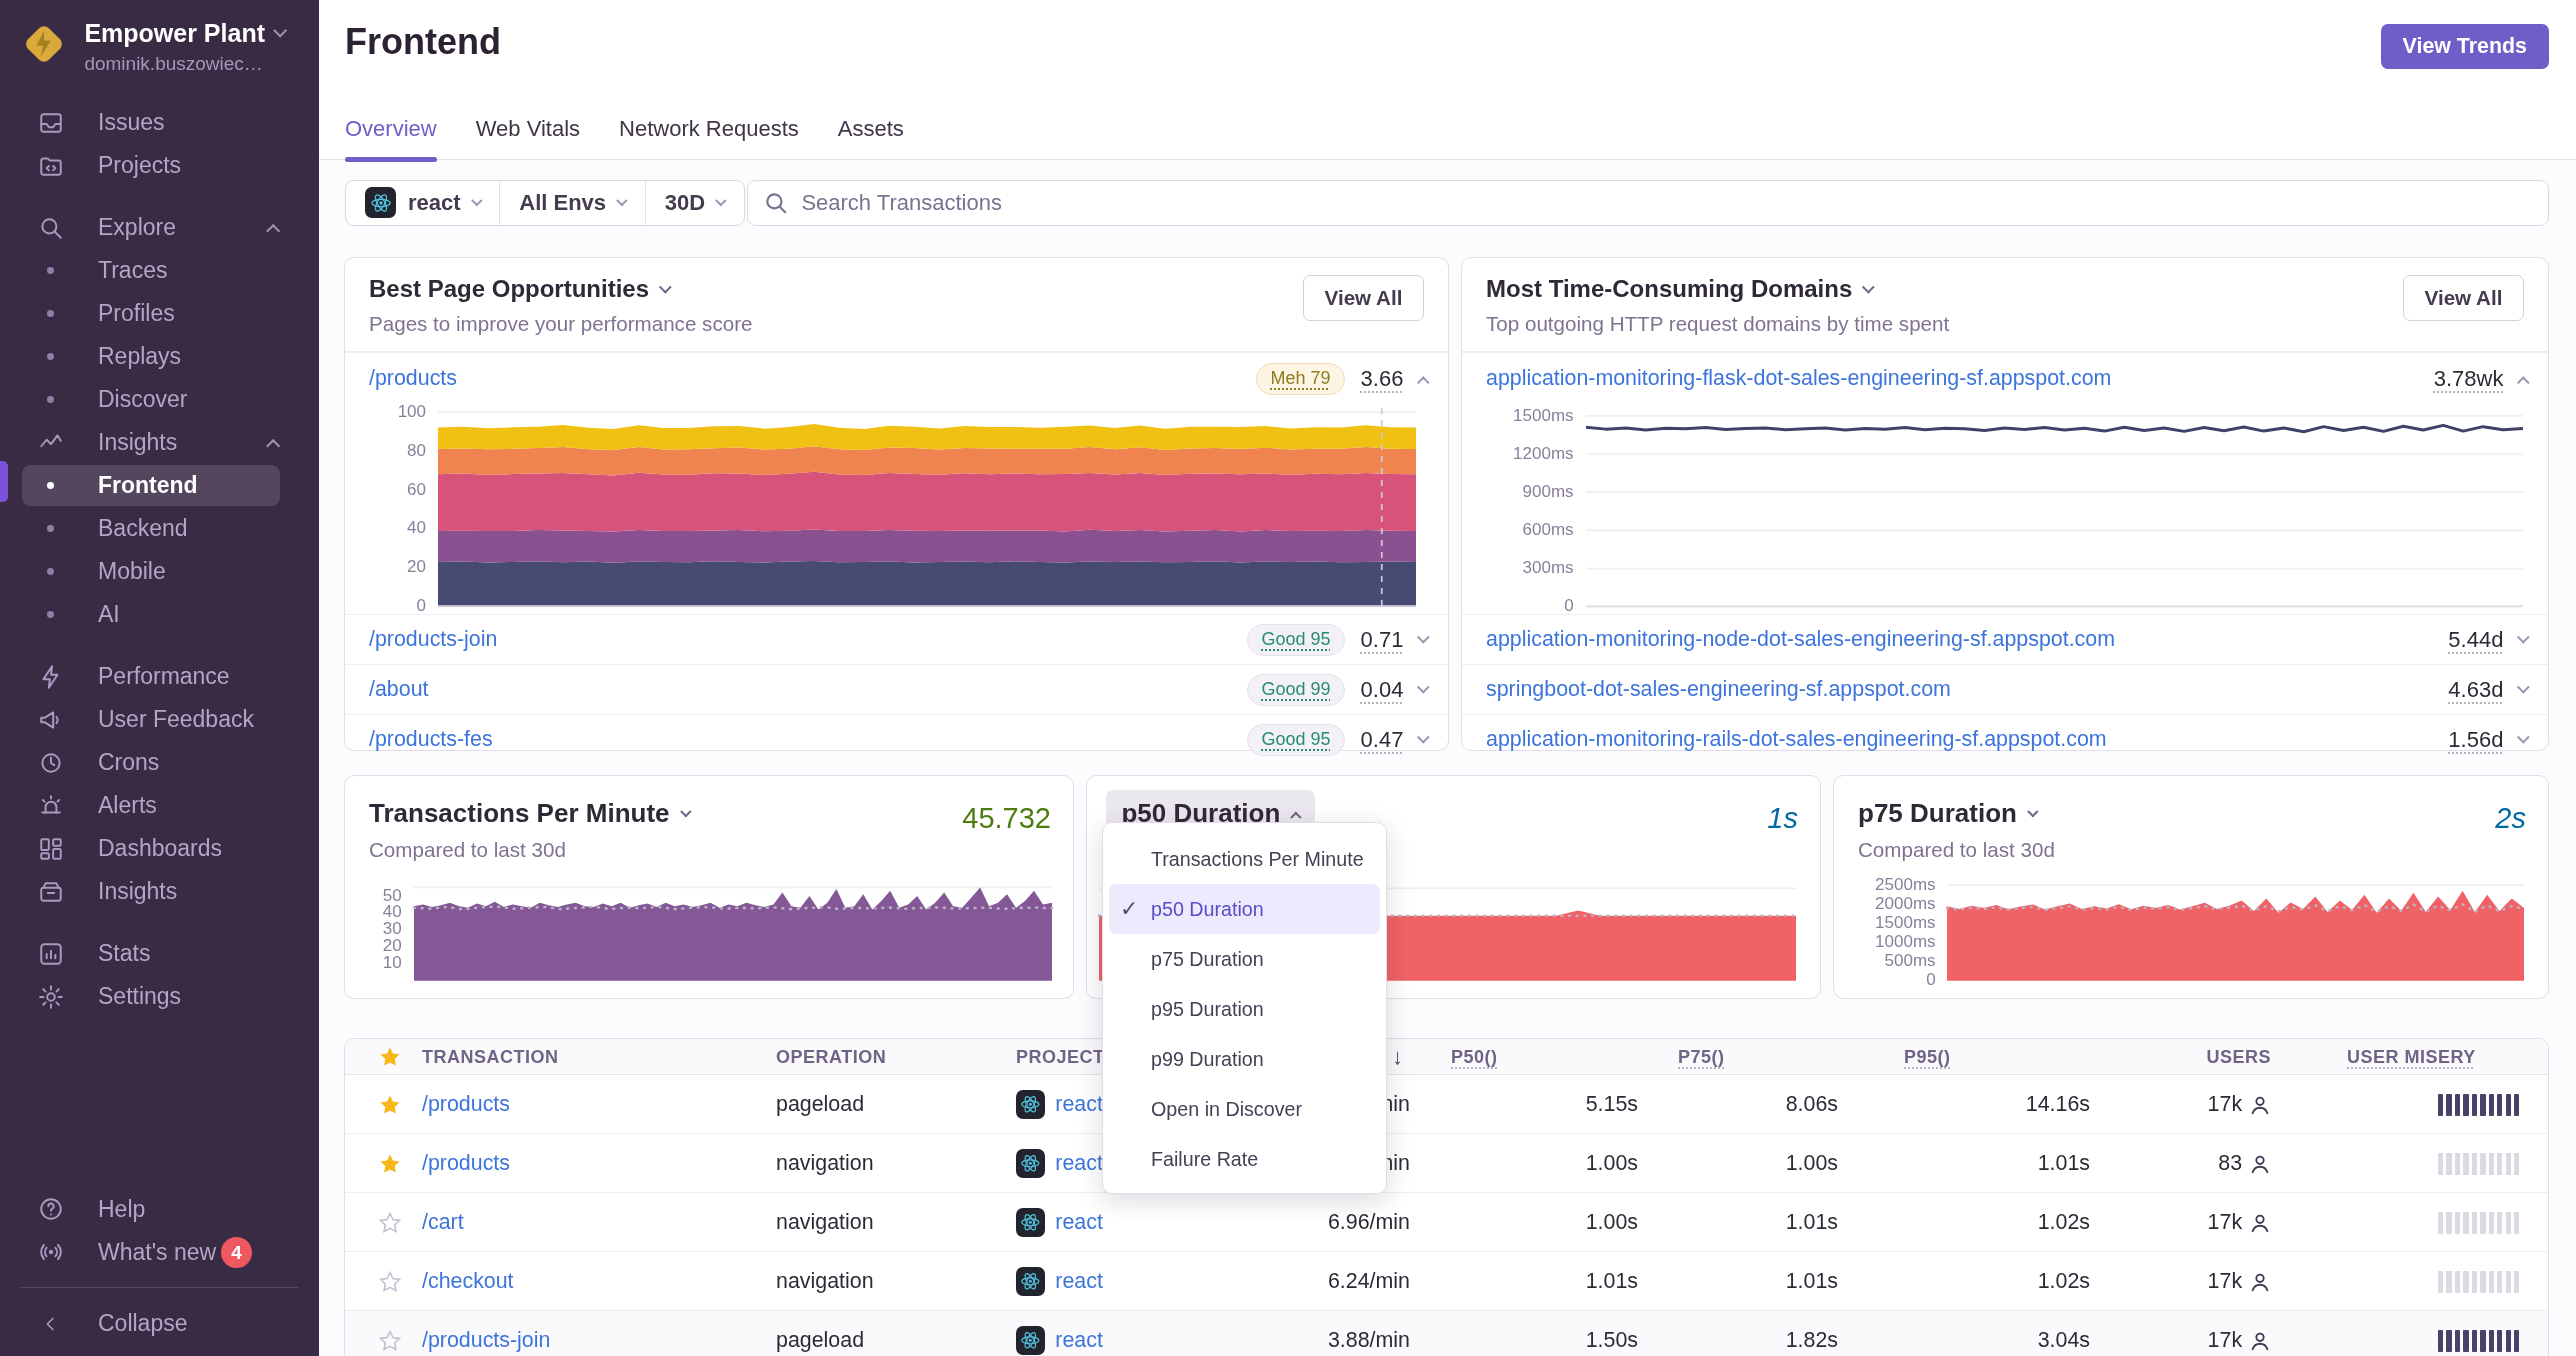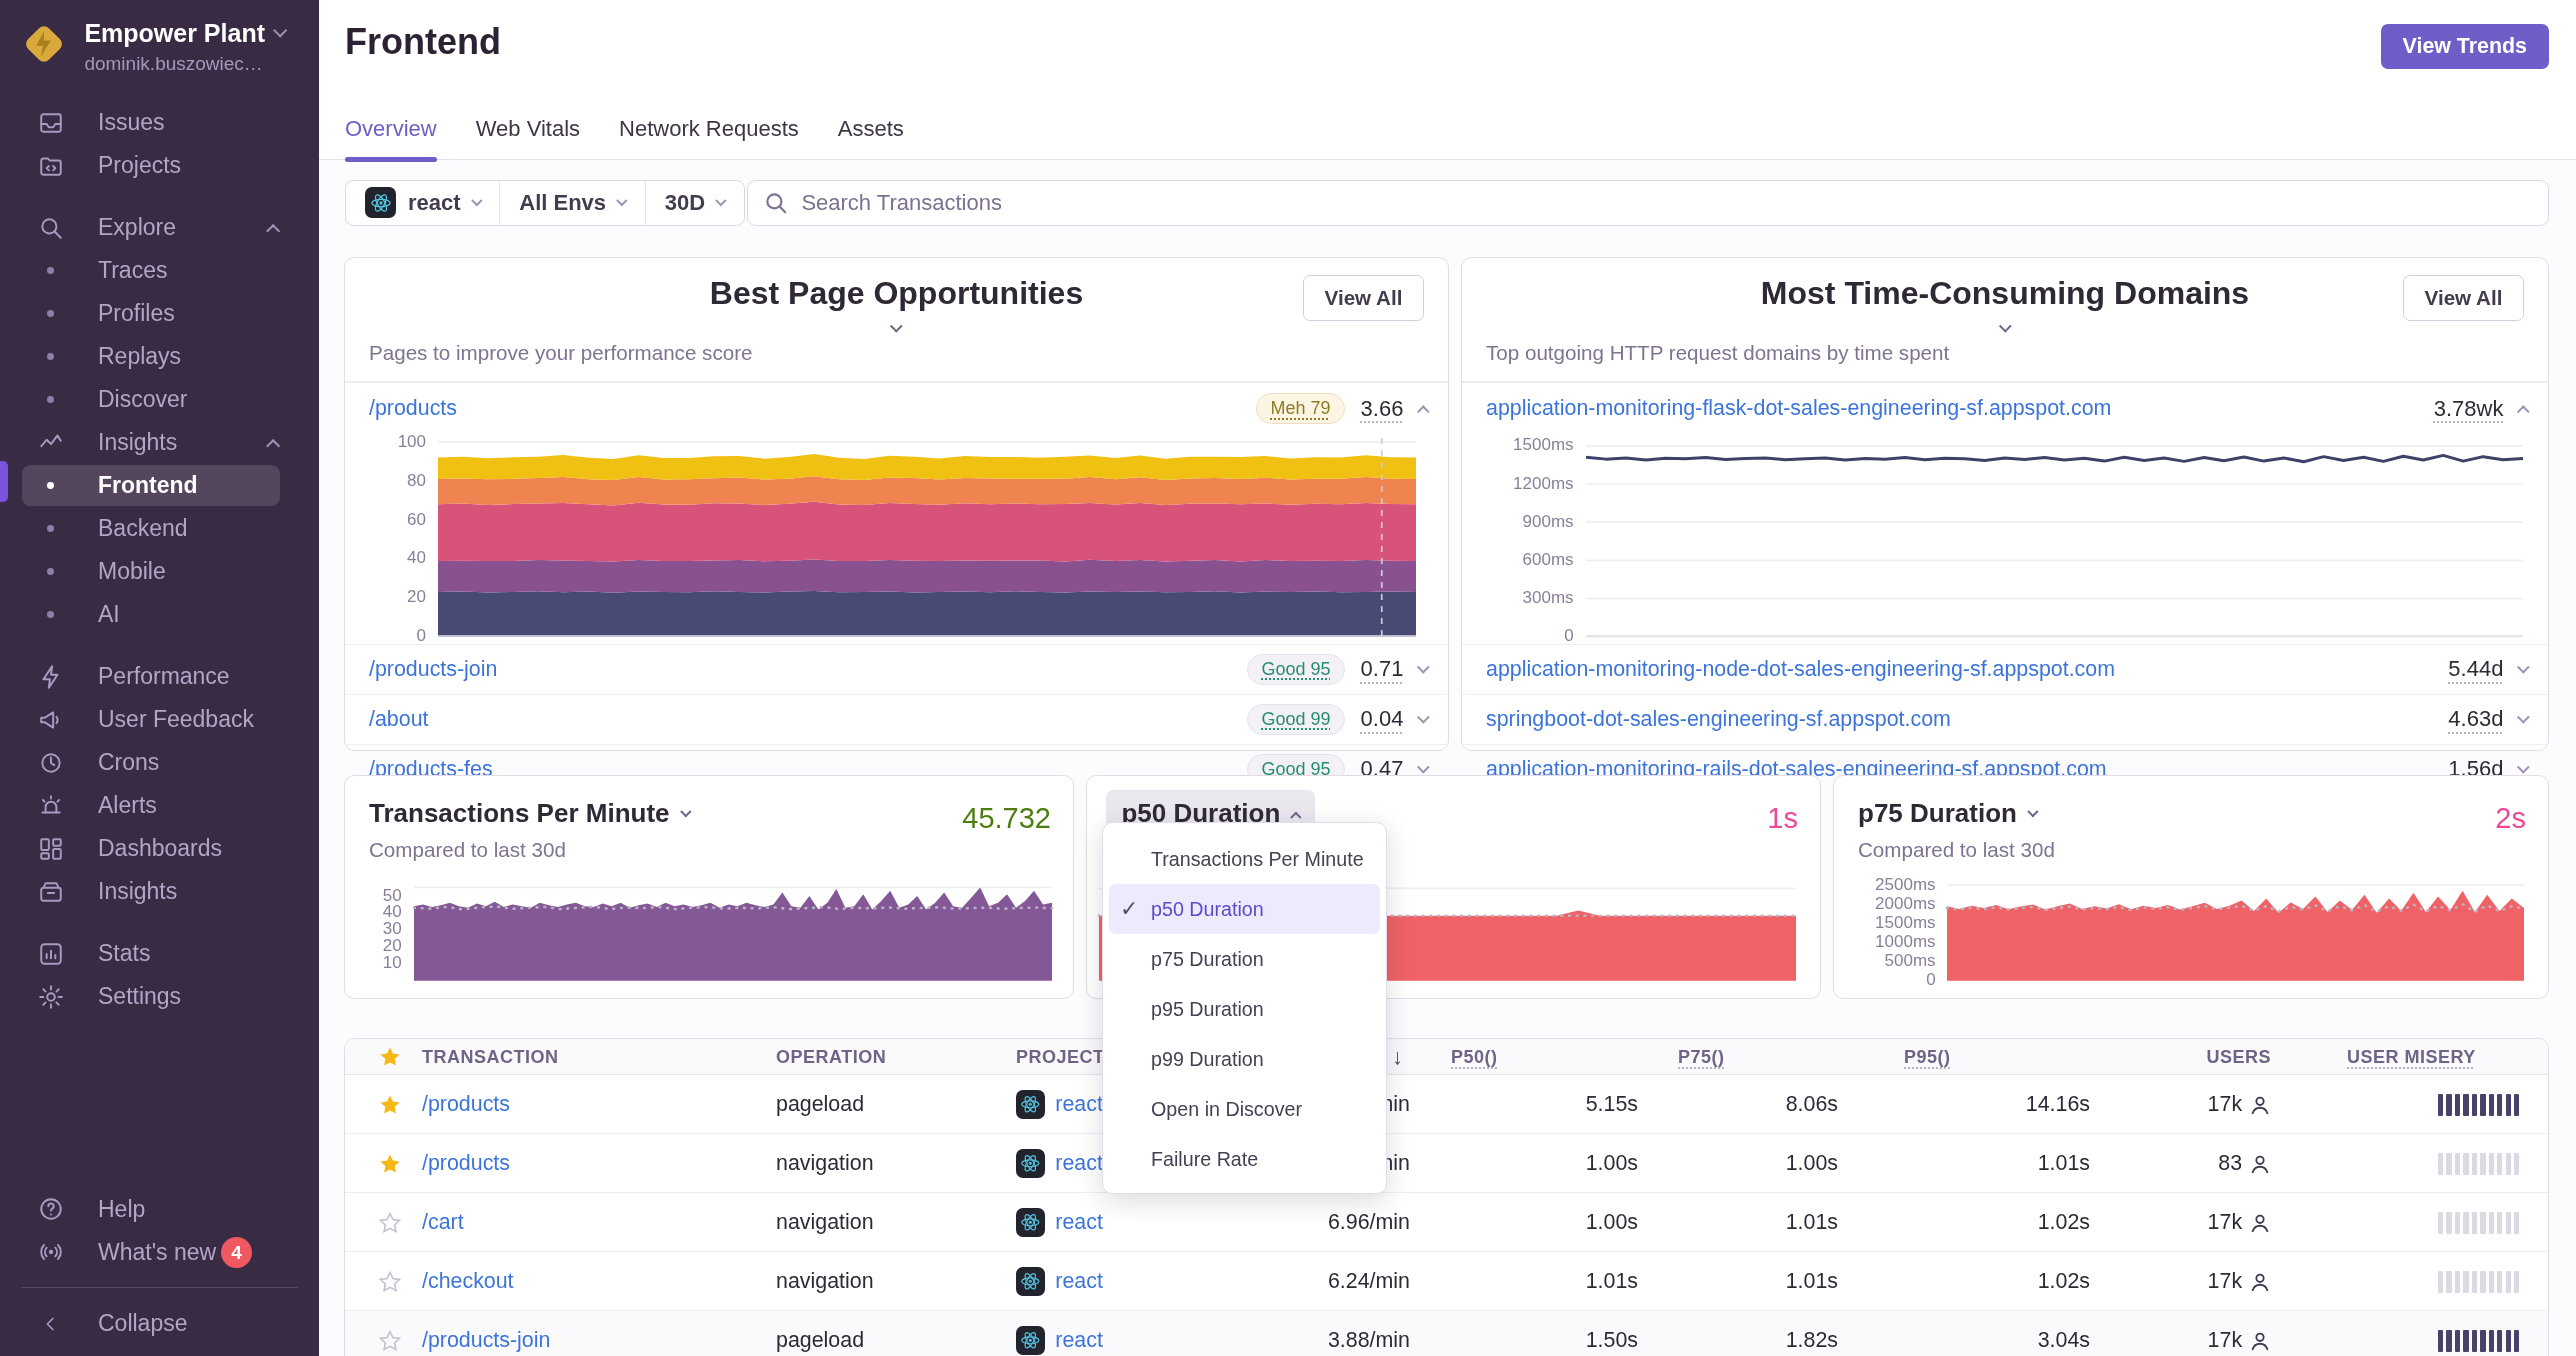--- a/index.html
+++ b/index.html
@@ -51,21 +51,21 @@
   .seg .chev { width:7.7px; height:7.7px; border-width:2.1px; }
   .proj-ic { width:31px; height:31px; border-radius:6.9px; background:#21242d; display:flex; align-items:center; justify-content:center; }
   .searchbox { position:absolute; left:428px; right:27px; top:19.7px; height:46px; background:#fff; border:1.7px solid #ddd6e2;
     border-radius:8.6px; display:flex; align-items:center; padding:0 15.4px; gap:12px; }
   .searchbox input { border:none; outline:none; flex:1; font-size:22px; font-family:inherit; color:#443c4e; background:transparent; }
   .searchbox input::placeholder { color:#7c718e; }
 
   
   .card { position:absolute; background:#fff; border:1.7px solid #e2dbe8; border-radius:10.3px; }
   .panel-head { position:relative; padding:17px 24px 15.4px 24px; border-bottom:1.7px solid #efeaf2; }
-  .panel-title { font-size:32px; font-weight:bold; color:#2f2936; display:flex; align-items:center; gap:12px;flex-direction:column; }
+  .panel-title { font-size:24px; font-weight:bold; color:#2f2936; display:flex; align-items:center; gap:12px; }
   .panel-title .chev { width:8.6px; height:8.6px; border-width:2.1px; border-color:#6f6486; }
   .panel-sub { font-size:20.6px; color:#7f7391; margin-top:8.6px; }
   .view-all { position:absolute; right:24px; top:17px; height:46px; padding:0 20.6px; background:#fff; border:1.7px solid #d5cedd;
     border-radius:6.9px; font-size:20.6px; font-weight:bold; color:#443c4e; font-family:inherit; }
   .prow { position:relative; display:flex; align-items:center; border-top:1.7px solid #f1edf4; }
   .prow:first-child { border-top:none; }
   .prow .link { color:#3c74db; font-size:21.4px; margin-left:24px; }
   .prow .rgroup { position:absolute; right:20.6px; display:flex; align-items:center; gap:15.4px; }
   .score { font-size:22px; color:#2f2936; text-decoration:underline dotted 1.7px; text-underline-offset:6px; text-decoration-color:#b9b0c4; }
   .pill { font-size:18px; padding:4.3px 13.7px; border-radius:856px; text-decoration:underline dotted 1.7px; text-underline-offset:4.3px; }
@@ -75,21 +75,21 @@
 
   .chart { position:relative; }
   .tick { position:absolute; font-size:17px; color:#8a7f99; text-align:right; }
 
   
   .stat-title { font-size:26px; font-weight:bold; color:#2f2936; display:flex; align-items:center; gap:12px; padding:22px 0 0 24px; }
   .stat-title .chev { width:7.7px; height:7.7px; border-width:2.1px; border-color:#6f6486; }
   .stat-title.boxed { margin:13.7px 0 0 19px; padding:8.6px 15.4px; background:#ebe7ef; border-radius:6.9px; display:inline-flex; }
   .stat-value { position:absolute; right:22px; top:26px; font-size:29px; }
   .stat-value.purple { color:#4d7c0f; }
-  .stat-value.red { color:#ec4899; }
+  .stat-value.red { color:#0369a1;font-style:italic; }
   .stat-sub { font-size:20.6px; color:#7f7391; margin:8.6px 0 0 24px; }
 
   
   .dropdown { position:absolute; left:1102px; top:822px; width:285px; height:372px; background:#fff; border:1.7px solid #e2dbe8;
     border-radius:10.3px; box-shadow:0 6.9px 26px rgba(43,34,51,0.16); z-index:60; padding-top:11px; }
   .dd-item { position:relative; height:50px; display:flex; align-items:center; padding-left:48px; font-size:19.7px; color:#474055; }
   .dd-item .check { position:absolute; left:17px; font-size:22px; color:#554b66; display:none; }
   .dd-item.selected { background:#eceafd; border-radius:6.9px; margin:0 6px; padding-left:42px; color:#5b4bc7; }
   .dd-item.selected .check { display:block; left:11px; }
 

